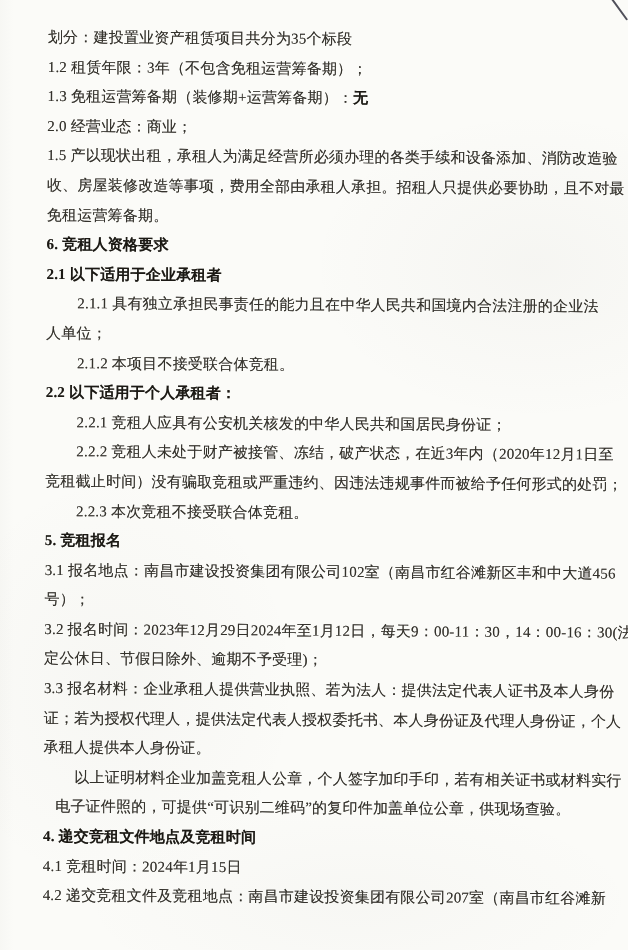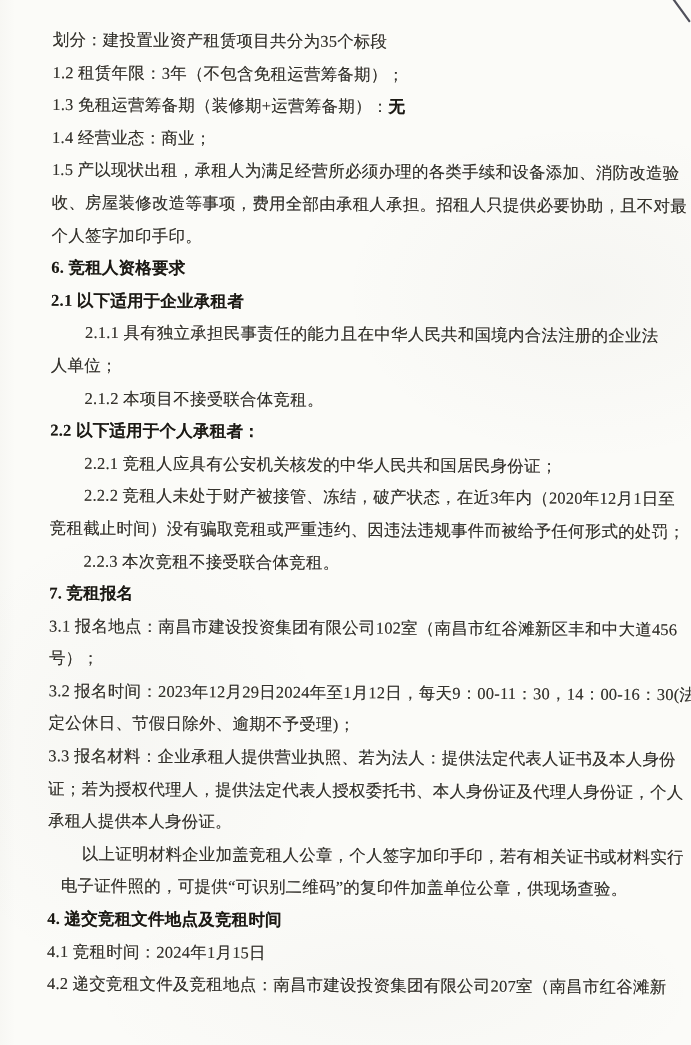--- a/index.html
+++ b/index.html
@@ -62,35 +62,35 @@
 </style>
 </head>
 <body>
 
 <div class="paper">
   <div class="pen-mark"></div>
   <div class="content">
       <div class="line ind-0"><span>划分：建投置业资产租赁项目共分为35个标段</span></div>
       <div class="line ind-0"><span>1.2 租赁年限：3年（不包含免租运营筹备期）；</span></div>
       <div class="line ind-0"><span>1.3 免租运营筹备期（装修期+运营筹备期）：</span><span class="b">无</span></div>
-      <div class="line ind-0"><span>1.4 经营业态：商业；</span></div>
+      <div class="line ind-0"><span>2.0 经营业态：商业；</span></div>
       <div class="line ind-0"><span>1.5 产以现状出租，承租人为满足经营所必须办理的各类手续和设备添加、消防改造验</span></div>
       <div class="line ind-0"><span>收、房屋装修改造等事项，费用全部由承租人承担。招租人只提供必要协助，且不对最</span></div>
-      <div class="line ind-0"><span>个人签字加印手印。</span></div>
+      <div class="line ind-0"><span>免租运营筹备期。</span></div>
       <div class="line ind-0"><span class="b">6. 竞租人资格要求</span></div>
       <div class="line ind-0"><span class="b">2.1  以下适用于企业承租者</span></div>
       <div class="line ind-1"><span>2.1.1  具有独立承担民事责任的能力且在中华人民共和国境内合法注册的企业法</span></div>
       <div class="line ind-0"><span>人单位；</span></div>
       <div class="line ind-1"><span>2.1.2  本项目不接受联合体竞租。</span></div>
       <div class="line ind-0"><span class="b">2.2  以下适用于个人承租者：</span></div>
       <div class="line ind-1"><span>2.2.1  竞租人应具有公安机关核发的中华人民共和国居民身份证；</span></div>
       <div class="line ind-1"><span>2.2.2  竞租人未处于财产被接管、冻结，破产状态，在近3年内（2020年12月1日至</span></div>
       <div class="line ind-0"><span>竞租截止时间）没有骗取竞租或严重违约、因违法违规事件而被给予任何形式的处罚；</span></div>
       <div class="line ind-1"><span>2.2.3  本次竞租不接受联合体竞租。</span></div>
-      <div class="line ind-0"><span class="b">7. 竞租报名</span></div>
+      <div class="line ind-0"><span class="b">5. 竞租报名</span></div>
       <div class="line ind-0"><span>3.1 报名地点：南昌市建设投资集团有限公司102室（南昌市红谷滩新区丰和中大道456</span></div>
       <div class="line ind-0"><span>号）；</span></div>
       <div class="line ind-0"><span>3.2 报名时间：2023年12月29日2024年至1月12日，每天9：00-11：30，14：00-16：30(法</span></div>
       <div class="line ind-0"><span>定公休日、节假日除外、逾期不予受理)；</span></div>
       <div class="line ind-0"><span>3.3 报名材料：企业承租人提供营业执照、若为法人：提供法定代表人证书及本人身份</span></div>
       <div class="line ind-0"><span>证；若为授权代理人，提供法定代表人授权委托书、本人身份证及代理人身份证，个人</span></div>
       <div class="line ind-0"><span>承租人提供本人身份证。</span></div>
       <div class="line ind-1"><span>以上证明材料企业加盖竞租人公章，个人签字加印手印，若有相关证书或材料实行</span></div>
       <div class="line ind-2"><span>电子证件照的，可提供“可识别二维码”的复印件加盖单位公章，供现场查验。</span></div>
       <div class="line ind-0"><span class="b">4. 递交竞租文件地点及竞租时间</span></div>

